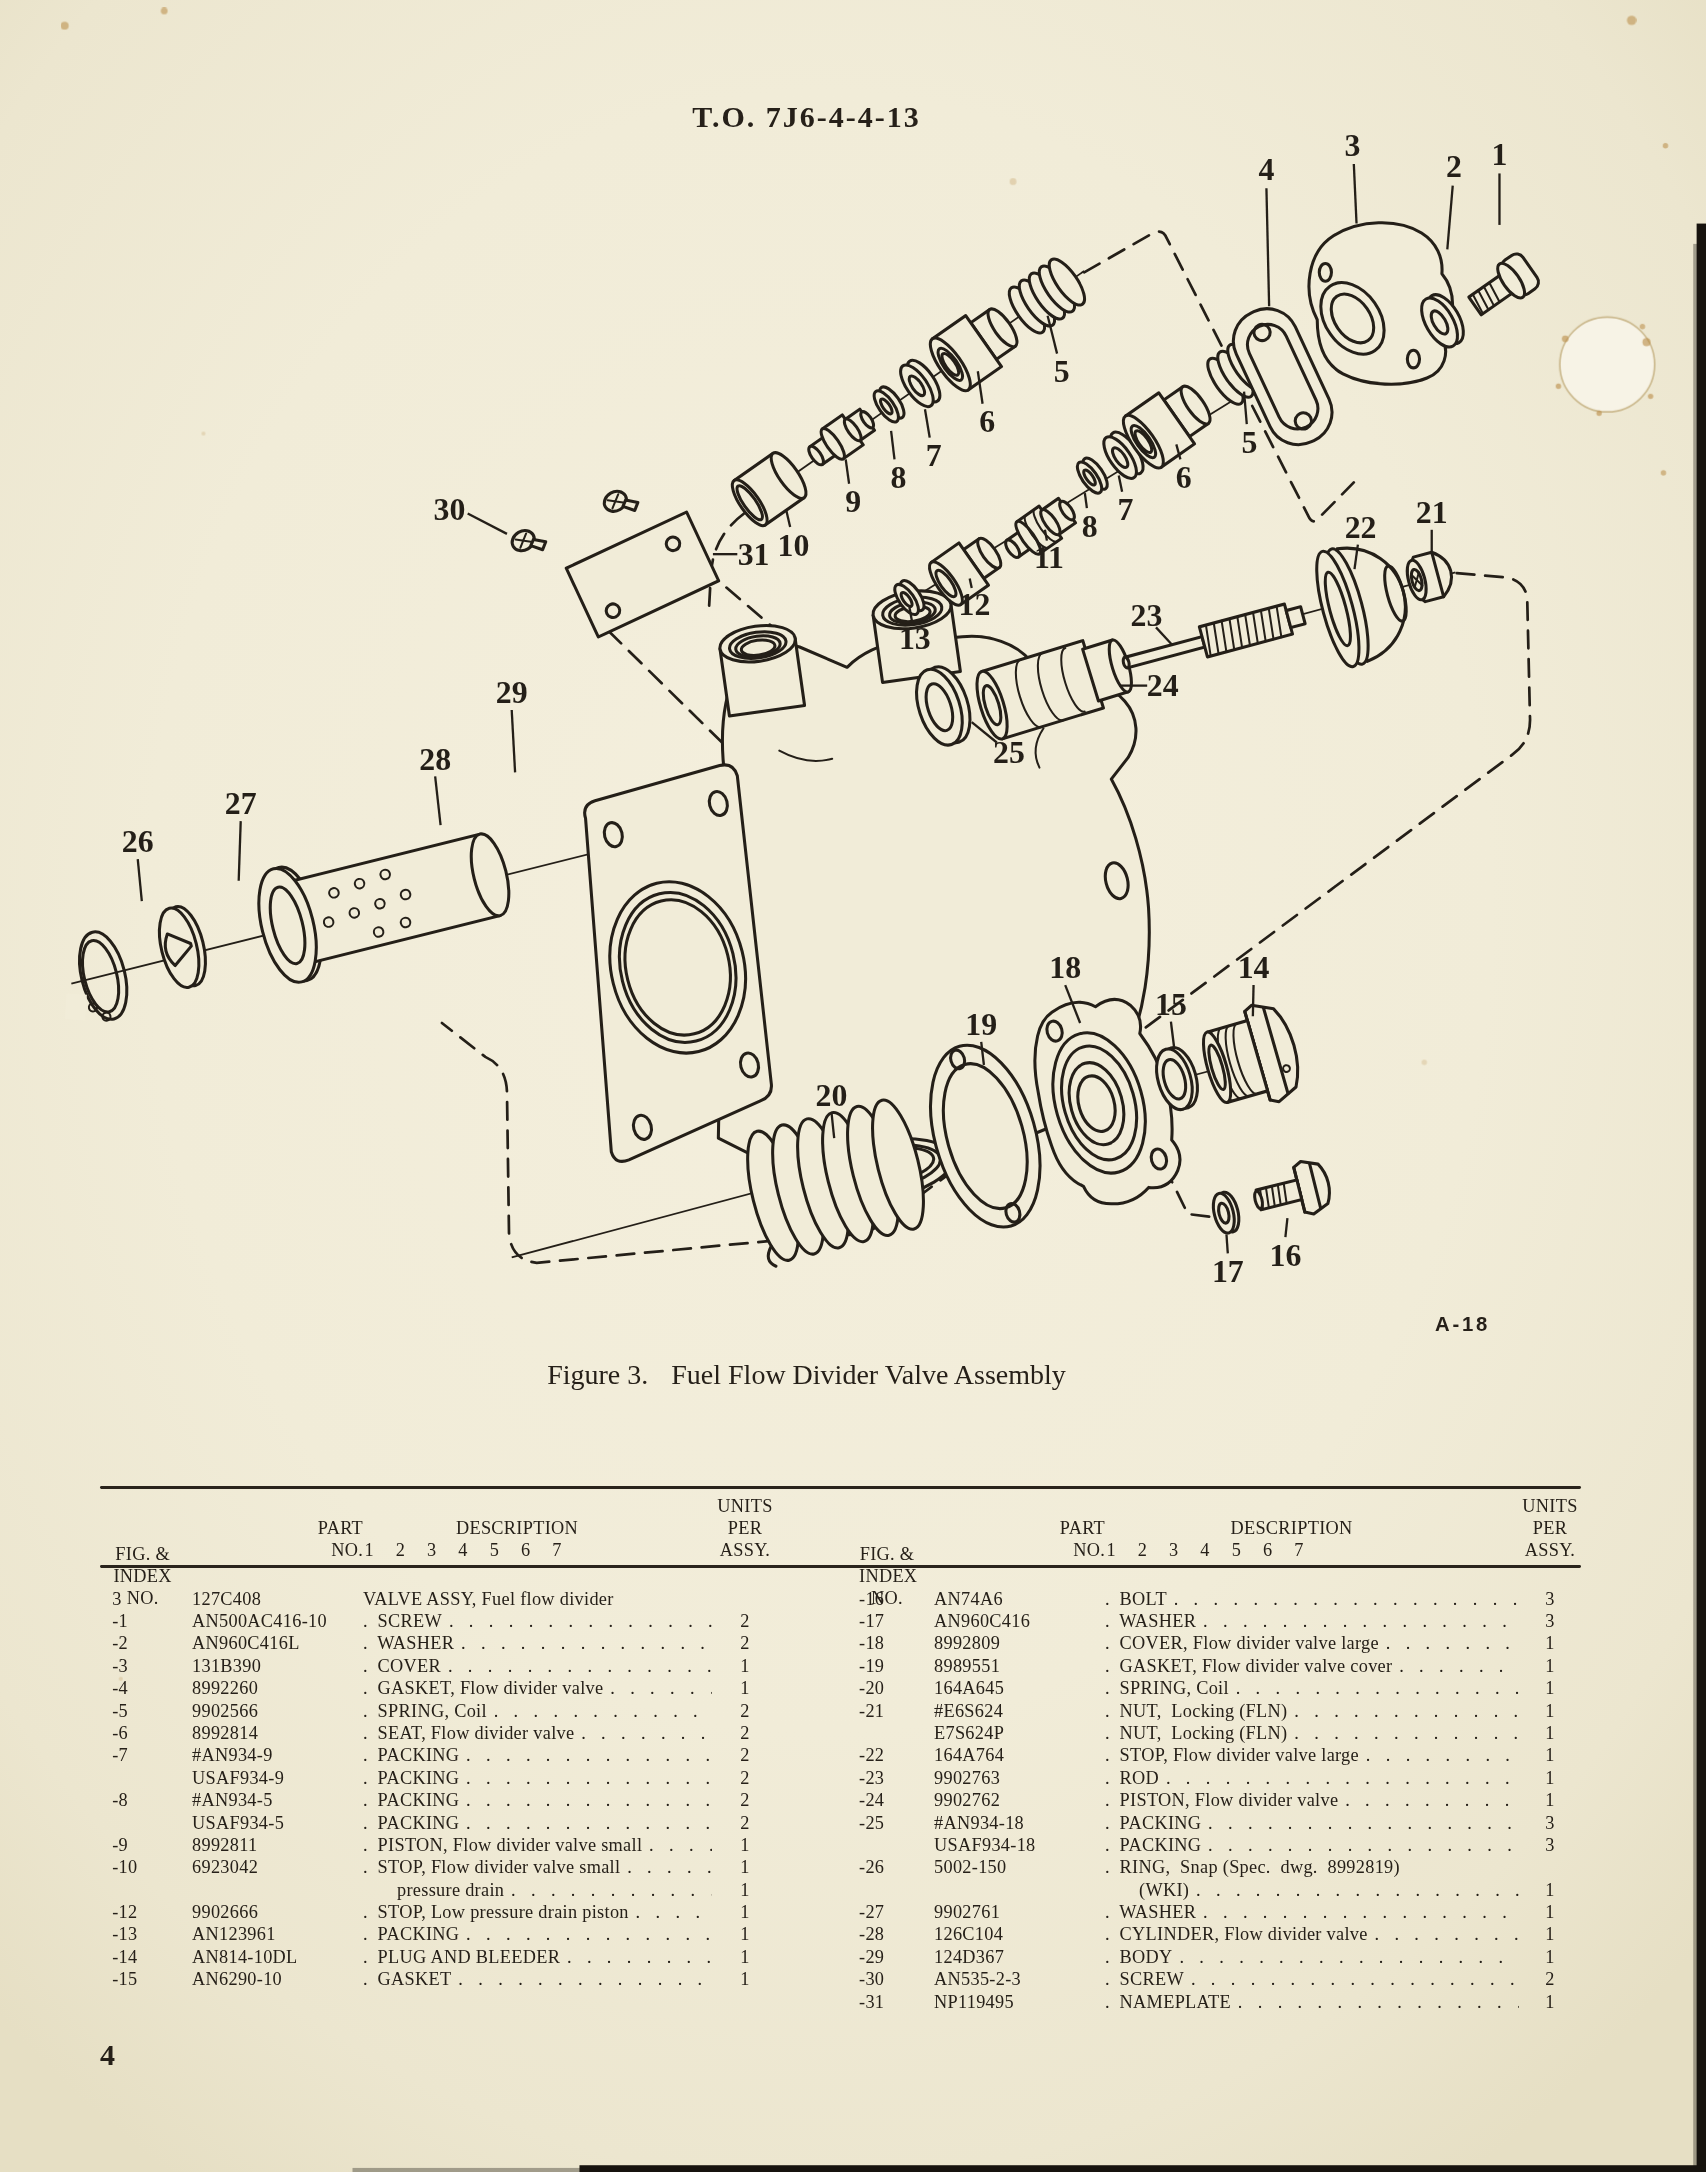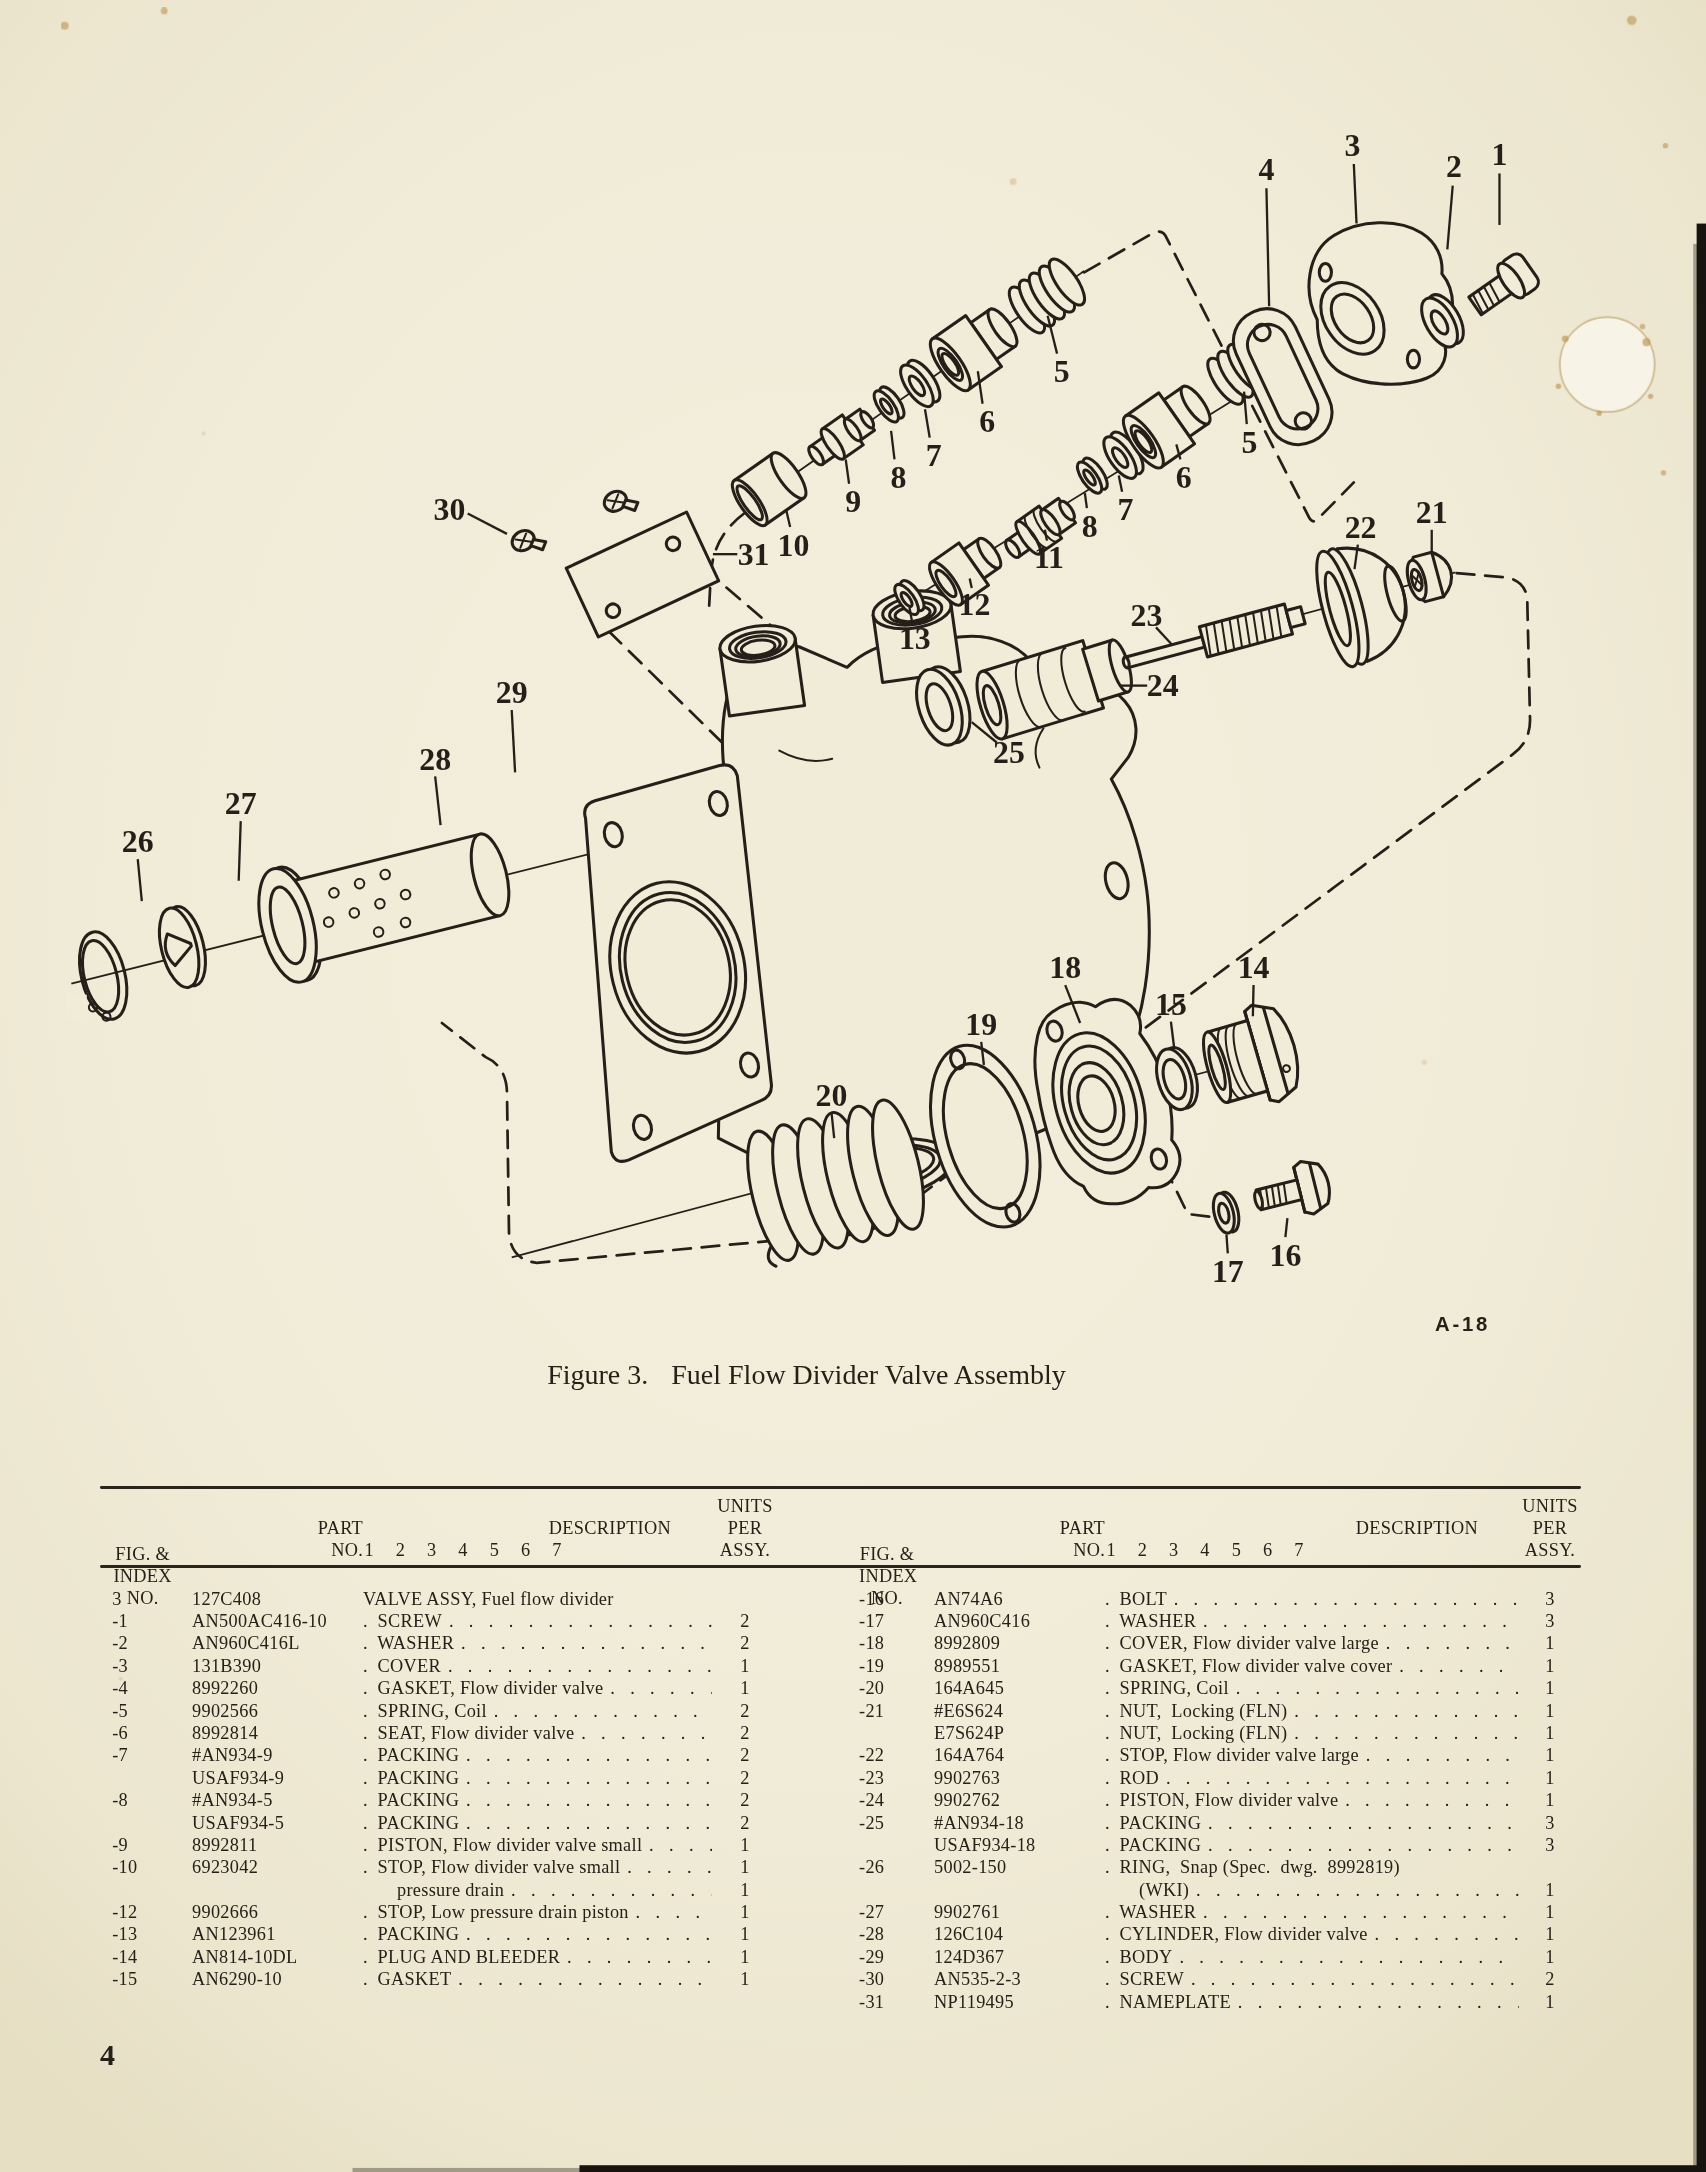--- a/index.html
+++ b/index.html
@@ -58,29 +58,30 @@
   .tc-desc.indent{padding-left:34px;}
   .tc-units{width:66px;text-align:center;}
   .thalf.right .tc-units{width:62px;}
   .dt{white-space:pre;}
   .dots{flex:1;overflow:hidden;white-space:nowrap;margin-left:6.8px;}
   .dots::after{content:".  .  .  .  .  .  .  .  .  .  .  .  .  .  .  .  .  .  .  .  .  .  .  .  .  .  .  .  .  .";letter-spacing:5.4px;}
   .dots.off::after{content:"";}
   .thead{position:relative;height:70px;}
   .hrow .tc-idx{text-align:center;margin-top:48px;}
   .hrow .tc-part{text-align:right;padding-left:30.5px;}
-  .hrow .tc-desc{display:block;text-align:right;padding-right:41px;}
+  .hrow .tc-desc{display:block;text-align:center;padding-right:41px;}
   .hrow .tc-desc.sub{text-align:left;padding-left:1.4px;letter-spacing:8.8px;padding-right:0;}
   .tbody{margin-top:23px;}
 </style>
 </head>
 <body>
 
 <div id="page">
 
+  <div class="to-header">T.O. 7J6-4-4-13</div>
 
   <svg id="diagram" viewBox="0 0 2519 3206" xmlns="http://www.w3.org/2000/svg">
 
     <g fill="#b98b45" stroke="none" opacity="0.55">
       <circle cx="95" cy="38" r="6"></circle>
         <circle cx="242" cy="16" r="5"></circle>
         <circle cx="2408" cy="30" r="7"></circle>
       <circle cx="1495" cy="268" r="5" opacity="0.5"></circle>
         <circle cx="1556" cy="433" r="4" opacity="0.4"></circle>
       <circle cx="2458" cy="215" r="4"></circle>

